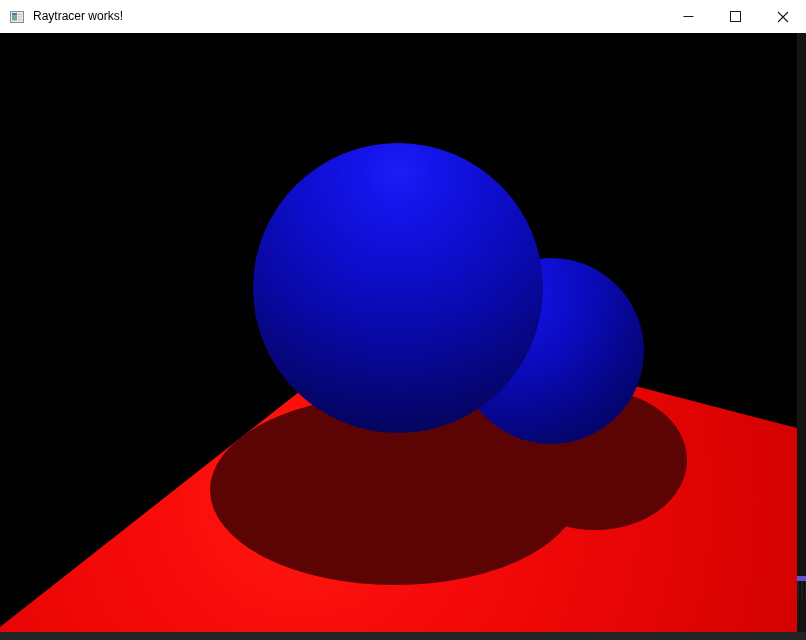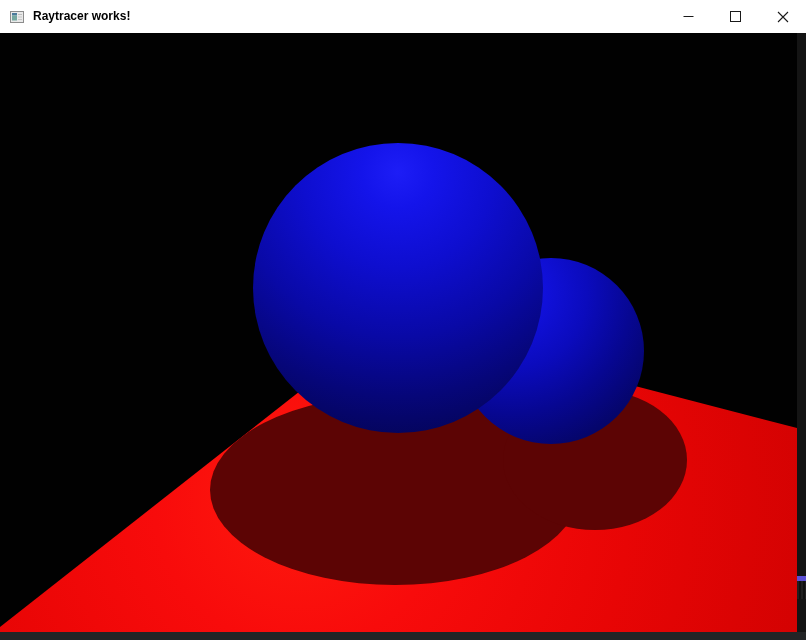--- a/index.html
+++ b/index.html
@@ -6,21 +6,21 @@
   *{box-sizing:border-box;}
   .window{
     position:relative;width:806px;height:640px;overflow:hidden;
     font-family:"Liberation Sans","DejaVu Sans",sans-serif;
     background:var(--render-bg,#010101);
   }
   
   .titlebar{
     position:absolute;left:0;top:0;width:806px;height:33px;
     background:var(--titlebar-bg,#fff);
-    display:flex;align-items:center;font-weight:bold;
+    display:flex;align-items:center;
   }
   .app-icon{width:16px;height:16px;margin-left:9px;flex:0 0 auto;}
   .title-text{
     margin-left:8px;font-size:12px;line-height:33px;
     color:var(--titlebar-text,#000);white-space:nowrap;
   }
   .controls{position:absolute;right:0;top:0;height:33px;display:flex;}
   .ctrl{
     width:47px;height:33px;border:0;background:transparent;padding:0;margin:0;
     display:flex;align-items:center;justify-content:center;cursor:default;

